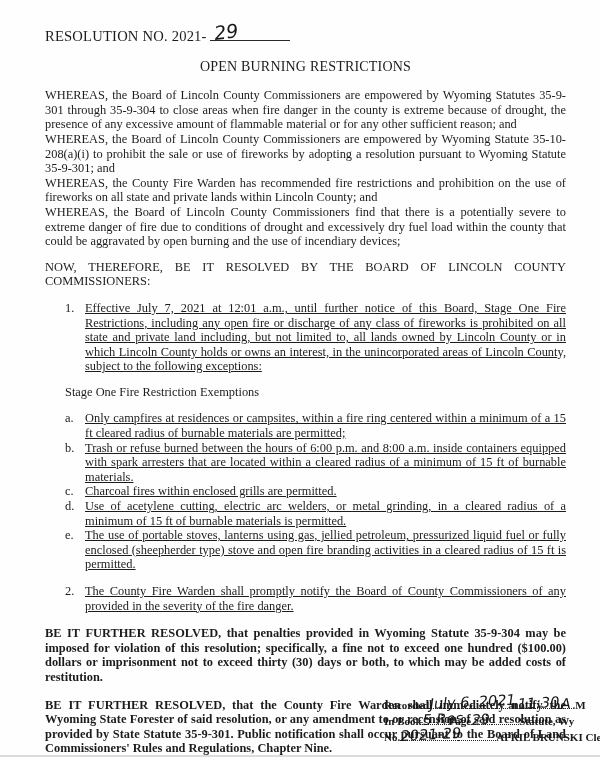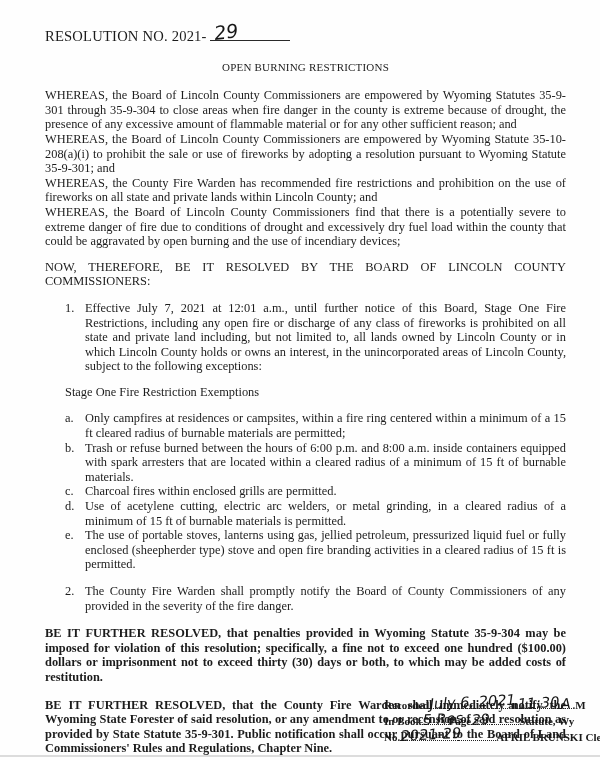--- a/index.html
+++ b/index.html
@@ -20,27 +20,27 @@
     display:inline-block; width:80px; border-bottom:1.3px solid #2a2a2a;
     position:relative; height:14px; vertical-align:baseline; margin-left:3px;
   }
   .hand {
     font-family:"DejaVu Sans", cursive; font-style:italic; color:#161616;
   }
   .title-number {
     position:absolute; left:5px; bottom:-1px; font-size:19px;
     transform:rotate(-7deg); transform-origin:left bottom; white-space:nowrap;
   }
-  .doc-subtitle { text-align:center; margin-top:16px; font-size:11px; letter-spacing:0.2px; }
+  .doc-subtitle { text-align:center; margin-top:16px; font-size:14px; letter-spacing:0.2px; }
   .preamble { margin-top:14px; }
   .para { margin:0; text-align:justify; }
   .enacting { margin-top:11px; text-align:justify; }
   .list-item { display:flex; margin:12px 0 0 20px; }
   .list-item .marker { flex:none; width:20px; }
-  .list-item .li-text { flex:1; text-align:justify; }
+  .list-item .li-text { flex:1; text-align:justify;text-decoration:underline; }
   .exempt-heading { margin:11px 0 0 20px; }
   .exempt-list { margin-top:12px; }
   .exempt-list .list-item { margin-top:0; }
   .further { margin-top:13px; text-align:justify;font-weight:bold; }
   .stamp {
     position:absolute; left:384px; top:697px; width:214px;
     font-size:11px; font-weight:bold; line-height:16.4px; color:#1a1a1a;
     white-space:nowrap;
   }
   .stamp-line { position:relative; height:16px; }

